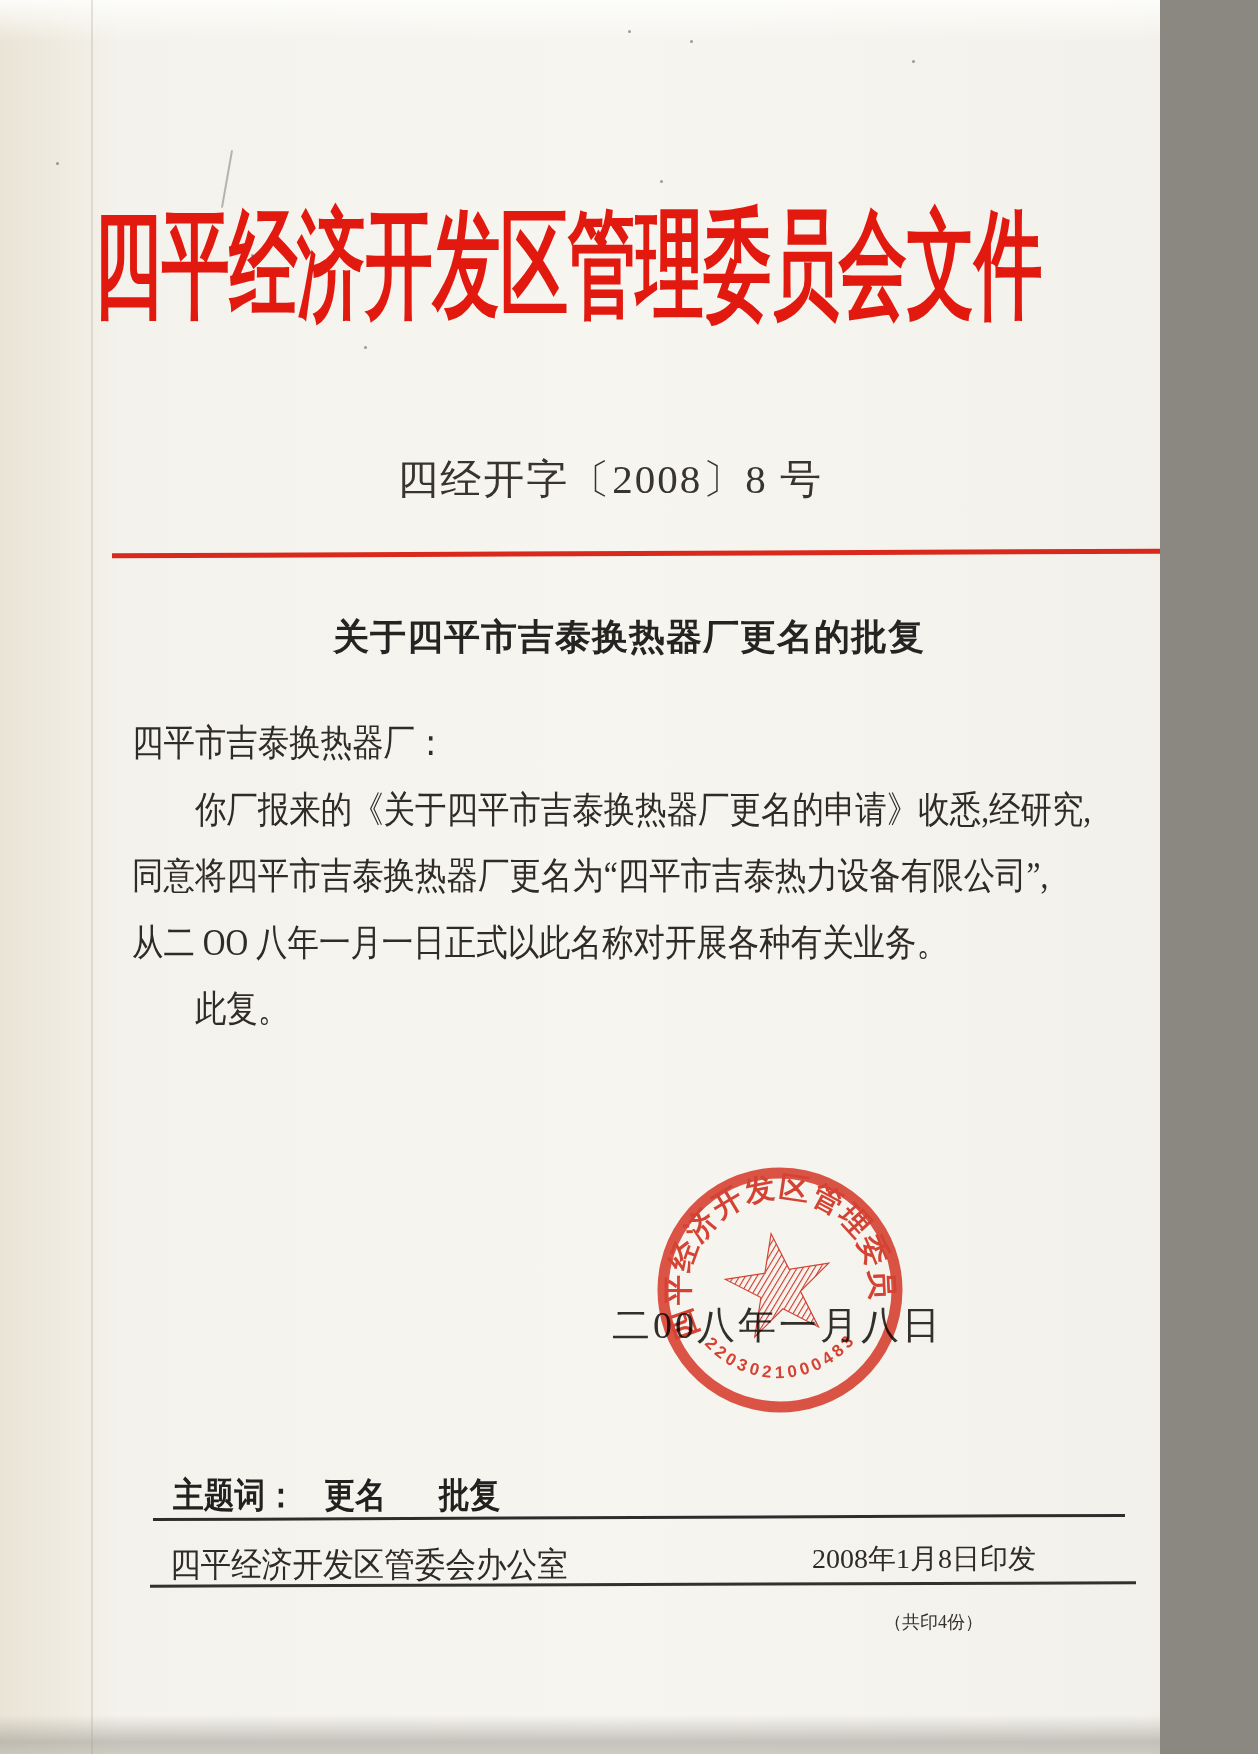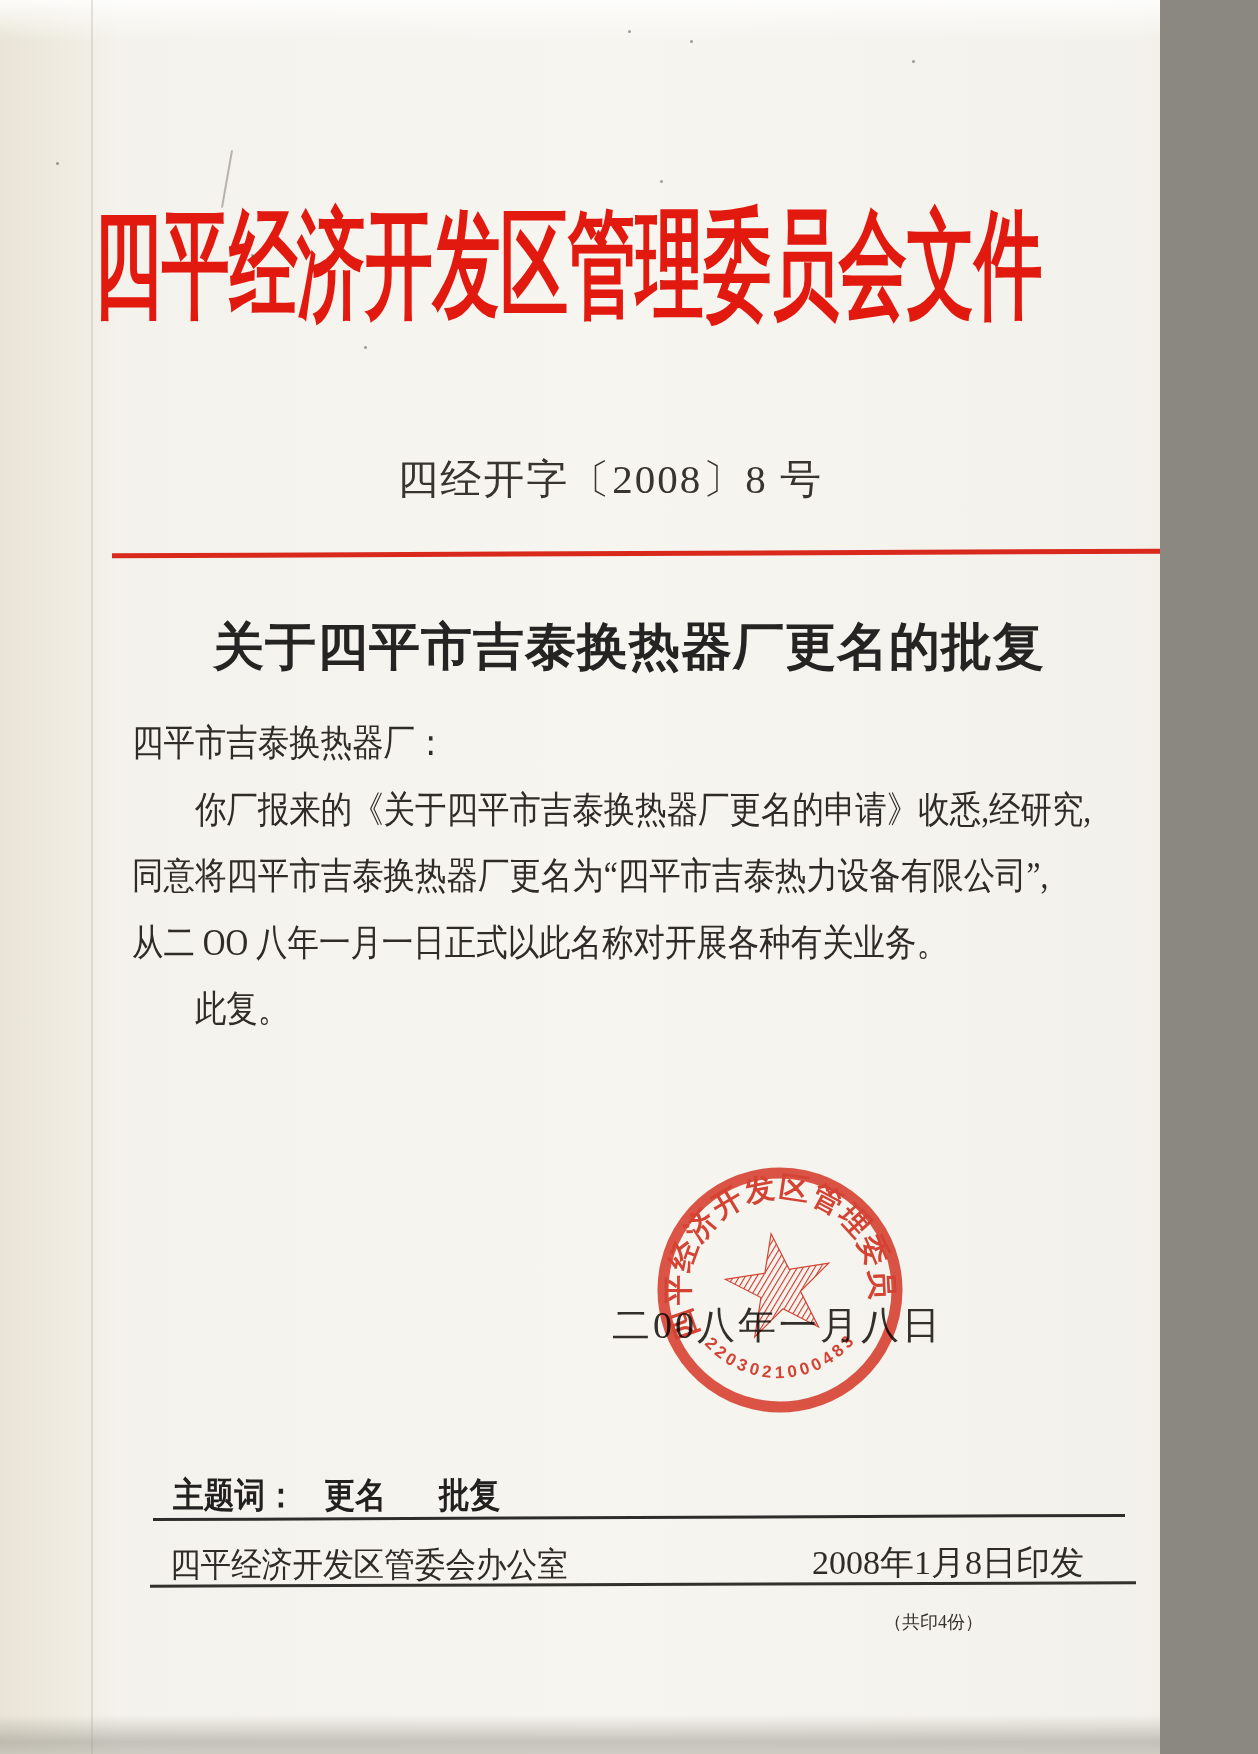--- a/index.html
+++ b/index.html
@@ -15,38 +15,38 @@
     position:absolute;left:94px;top:186px;white-space:nowrap;
     font-size:118px;font-weight:900;color:#e2190e;
     transform:scaleX(0.574);transform-origin:0 0;letter-spacing:0;
   }
   .docnum{position:absolute;left:0;top:452px;width:1220px;text-align:center;
     font-size:41px;color:#38342f;letter-spacing:2px;white-space:nowrap;}
   .redrule{position:absolute;left:112px;top:551px;width:1048px;height:5px;
     background:#d8291c;transform:rotate(-0.25deg);}
   .doctitle{position:absolute;left:0;top:613px;width:1258px;text-align:center;
     font-family:"Liberation Sans","DejaVu Sans",sans-serif;
-    font-size:51px;font-weight:bold;color:#262422;letter-spacing:1px;white-space:nowrap;}
+    font-size:36px;font-weight:bold;color:#262422;letter-spacing:1px;white-space:nowrap;}
   .bodyblk{position:absolute;left:132px;top:710px;width:1180px;
     font-size:37px;color:#2e2b28;transform:scaleX(0.85);transform-origin:0 0;}
   .bline{height:66.5px;line-height:66.5px;white-space:nowrap;}
   .indent{text-indent:74px;}
   .dateline{position:absolute;left:612px;top:1300px;font-size:38px;
     letter-spacing:3px;color:#33302c;white-space:nowrap;z-index:1;}
   .seal{position:absolute;left:640px;top:1150px;width:280px;height:280px;
     transform:rotate(-9deg);mix-blend-mode:multiply;opacity:.92;z-index:2;}
   .kwrow{position:absolute;left:173px;top:1472px;white-space:nowrap;
     font-family:"Liberation Sans","DejaVu Sans",sans-serif;font-weight:bold;
     font-size:35px;color:#232120;transform:scaleX(0.88);transform-origin:0 0;}
   .kwi1{margin-left:32px;} .kwi2{margin-left:60px;}
   .rule1{position:absolute;left:153px;top:1516px;width:972px;height:3px;
     background:#2f2d2b;transform:rotate(-0.25deg);}
   .foffice{position:absolute;left:170px;top:1542px;font-size:34px;color:#2e2b28;
     transform:scaleX(0.9);transform-origin:0 0;white-space:nowrap;}
-  .fdate{position:absolute;left:812px;top:1540px;font-size:34px;color:#2e2b28;white-space:nowrap;}
+  .fdate{position:absolute;left:812px;top:1540px;font-size:28px;color:#2e2b28;white-space:nowrap;}
   .rule2{position:absolute;left:150px;top:1583px;width:986px;height:3px;
     background:#33312e;transform:rotate(-0.2deg);}
   .copies{position:absolute;left:884px;top:1592px;font-size:18px;color:#35322e;white-space:nowrap;margin-top:18px;}
   .foldL{position:absolute;left:91px;top:0;width:2px;height:100%;background:rgba(168,162,148,.28);}
   .edgeR{position:absolute;left:1213px;top:555px;width:2px;height:1180px;background:rgba(165,160,146,.3);}
   .redsmudge{position:absolute;left:1226px;top:770px;width:9px;height:46px;border-radius:5px;
     background:linear-gradient(180deg, rgba(225,60,45,.15), rgba(210,35,25,.75) 40%, rgba(220,60,45,.2));
     transform:rotate(6deg);}
   .reddot{position:absolute;left:1237px;top:820px;width:5px;height:10px;border-radius:50%;
     background:rgba(210,40,30,.5);}

